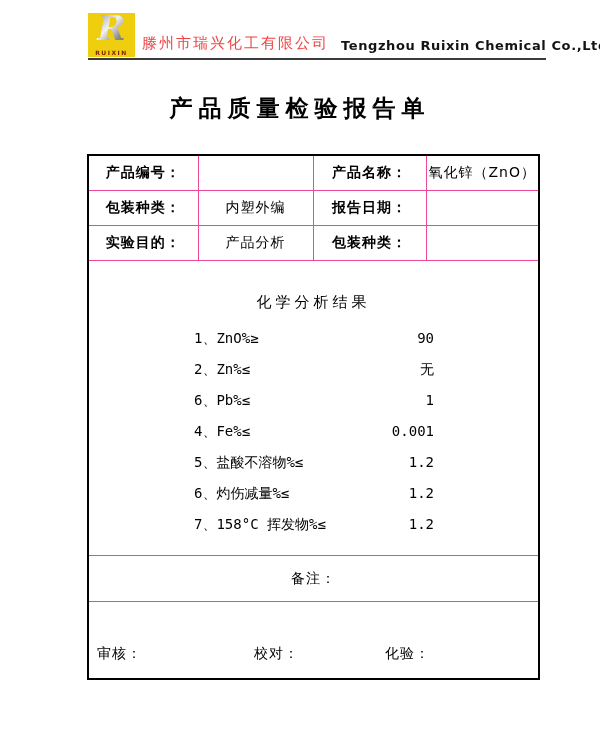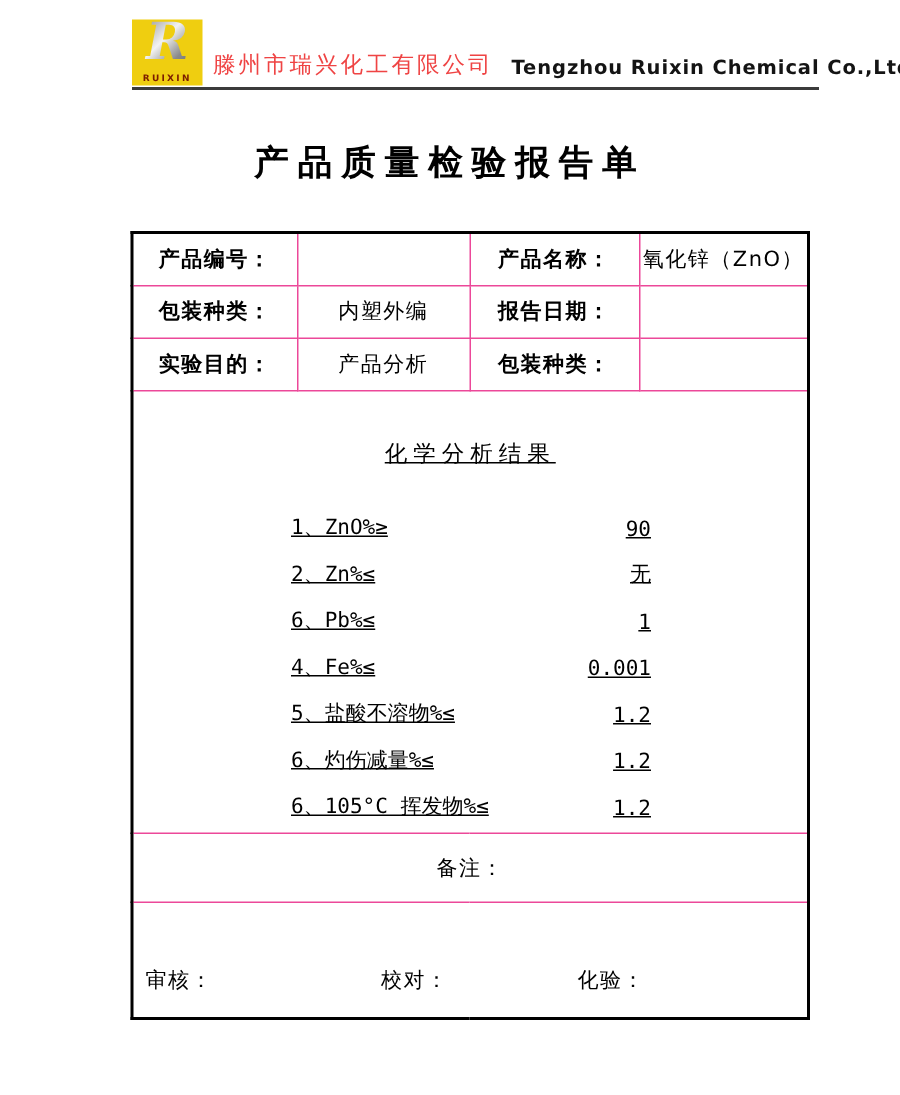--- a/index.html
+++ b/index.html
@@ -114,38 +114,37 @@
     overflow: hidden;
   }
   td.info-cell { height: 34px; }
   td.lbl { font-weight: bold; letter-spacing: 1px; }
   td.val { font-weight: normal; letter-spacing: 1px; }
 
   td.analysis-cell {
     height: 294px;
     vertical-align: top;
     text-align: left;
-    text-decoration: underline;
   }
   .analysis-heading {
     margin-top: 23px;
     text-align: center;
     font-size: 15px;
     letter-spacing: 4px;
   }
   .analysis-items {
     margin: 18px 0 0 105px;
     width: 240px;
     font-family: "DejaVu Sans Mono", "Liberation Mono", monospace;
     font-size: 14px;
   }
   .analysis-item {
     display: flex;
     justify-content: space-between;
-    align-items: flex-end;
+    align-items: flex-start;
     height: 31px;
   }
   .analysis-item .item-value { text-align: right; }
 
   td.remark-cell {
     height: 45px;
     vertical-align: top;
     text-align: left;
     padding: 5px 8px;
     font-size: 14px;
@@ -233,21 +232,21 @@
             </div>
             <div class="analysis-item">
               <span class="item-label">5、盐酸不溶物%≤</span>
               <span class="item-value">1.2</span>
             </div>
             <div class="analysis-item">
               <span class="item-label">6、灼伤减量%≤</span>
               <span class="item-value">1.2</span>
             </div>
             <div class="analysis-item">
-              <span class="item-label">6、105°C 挥发物%≤</span>
+              <span class="item-label">7、158°C 挥发物%≤</span>
               <span class="item-value">1.2</span>
             </div>
           </div>
         </td>
       </tr>
 
       <tr>
         <td class="remark-cell" colspan="4">
           <span>备注：</span>
         </td>

